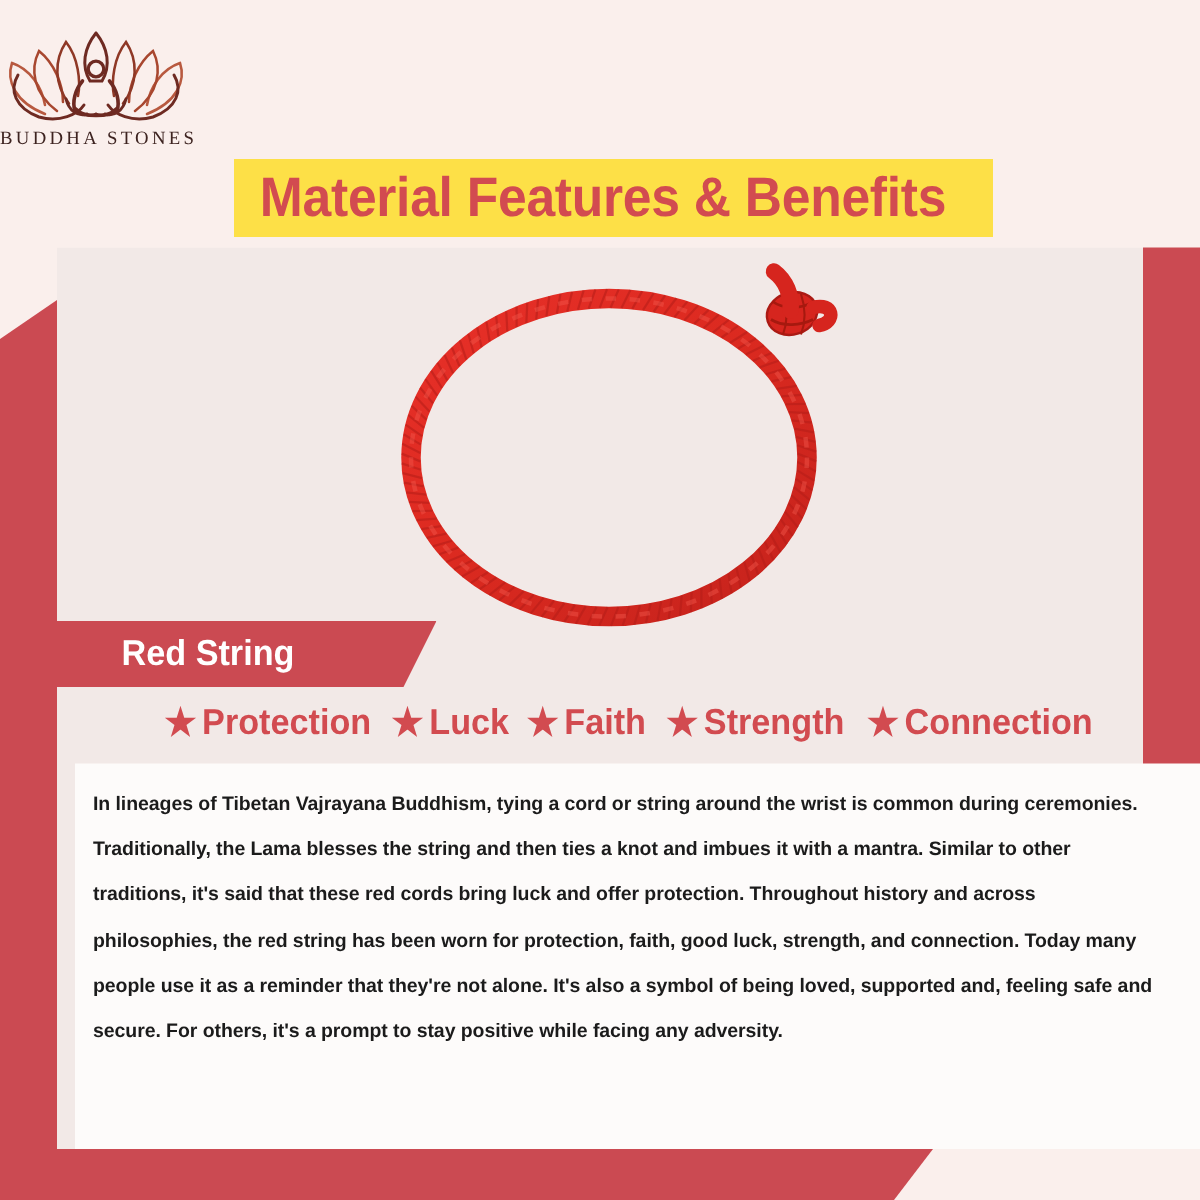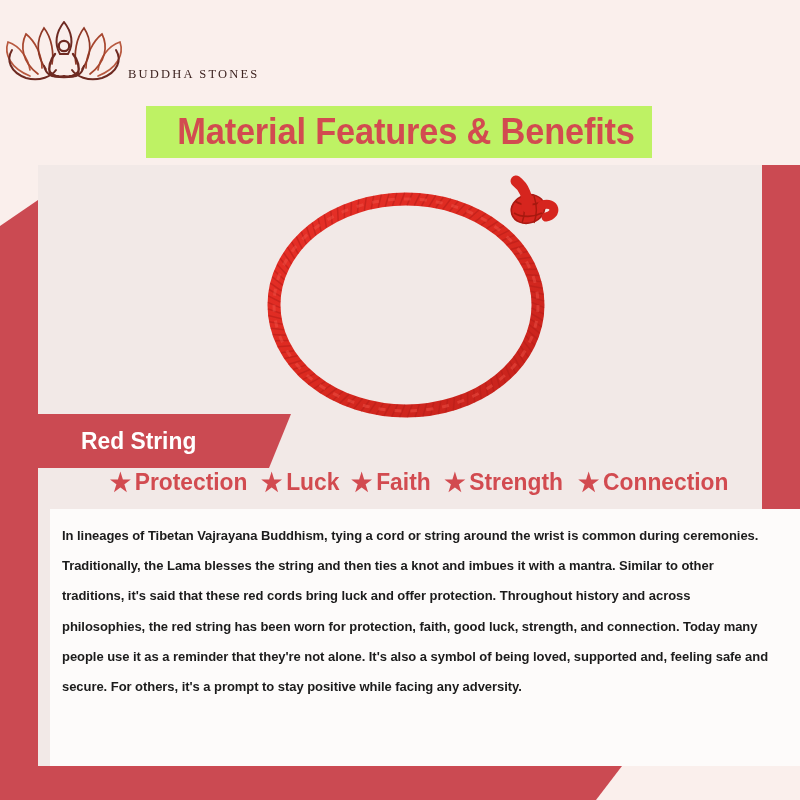--- a/index.html
+++ b/index.html
@@ -47,58 +47,58 @@
   }
 
   
   #header {
     position:absolute; top:0; left:0; width:800px; height:165px;
     background:#faefec;
   }
 
   #logo-wrap {
     position:absolute; top:14px; left:0; width:800px;
-    display:flex; align-items:flex-end;
+    display:flex; flex-direction:column; align-items:flex-start;
   }
   #logo-mark { width:128px; height:68px; display:block; }
   #logo-text {
     margin-top:3px;
     font-family:"Liberation Serif", serif;
     font-size:12.5px;
     letter-spacing:2.2px;
     color:#3d2320;
     font-weight:400;
   }
 
   #title-band {
-    position:absolute; top:106px; left:146px;
+    position:absolute; top:106px; left:156px;
     width:506px; height:52px;
-    background:#bef264;
-    display:flex; align-items:center; justify-content:flex-end;
+    background:#fde047;
+    display:flex; align-items:center; justify-content:flex-start;
   }
   #title-text {
     font-size:37px;
     font-weight:700;
     color:#d24b50;
     letter-spacing:-0.2px;
     transform:scaleX(0.93);
     white-space:nowrap;
     font-family:"Liberation Sans", sans-serif;
   }
 
   
   #product-area {
     position:absolute; left:0; top:0; right:0; height:253px;
   }
   #bracelet { position:absolute; left:198px; top:-8px; width:360px; height:270px; }
 
   
   #name-banner {
     position:absolute; left:0; top:249px;
-    width:253px; height:54px;
+    width:253px; height:44px;
     background:#cb4a52;
     clip-path: polygon(0 0, 100% 0, calc(100% - 22px) 100%, 0 100%);
     display:flex; align-items:center;
   }
   #name-banner-text {
     color:#ffffff;
     font-size:24px;
     font-weight:700;
     margin-left:40px;
     transform:scaleX(0.95);

